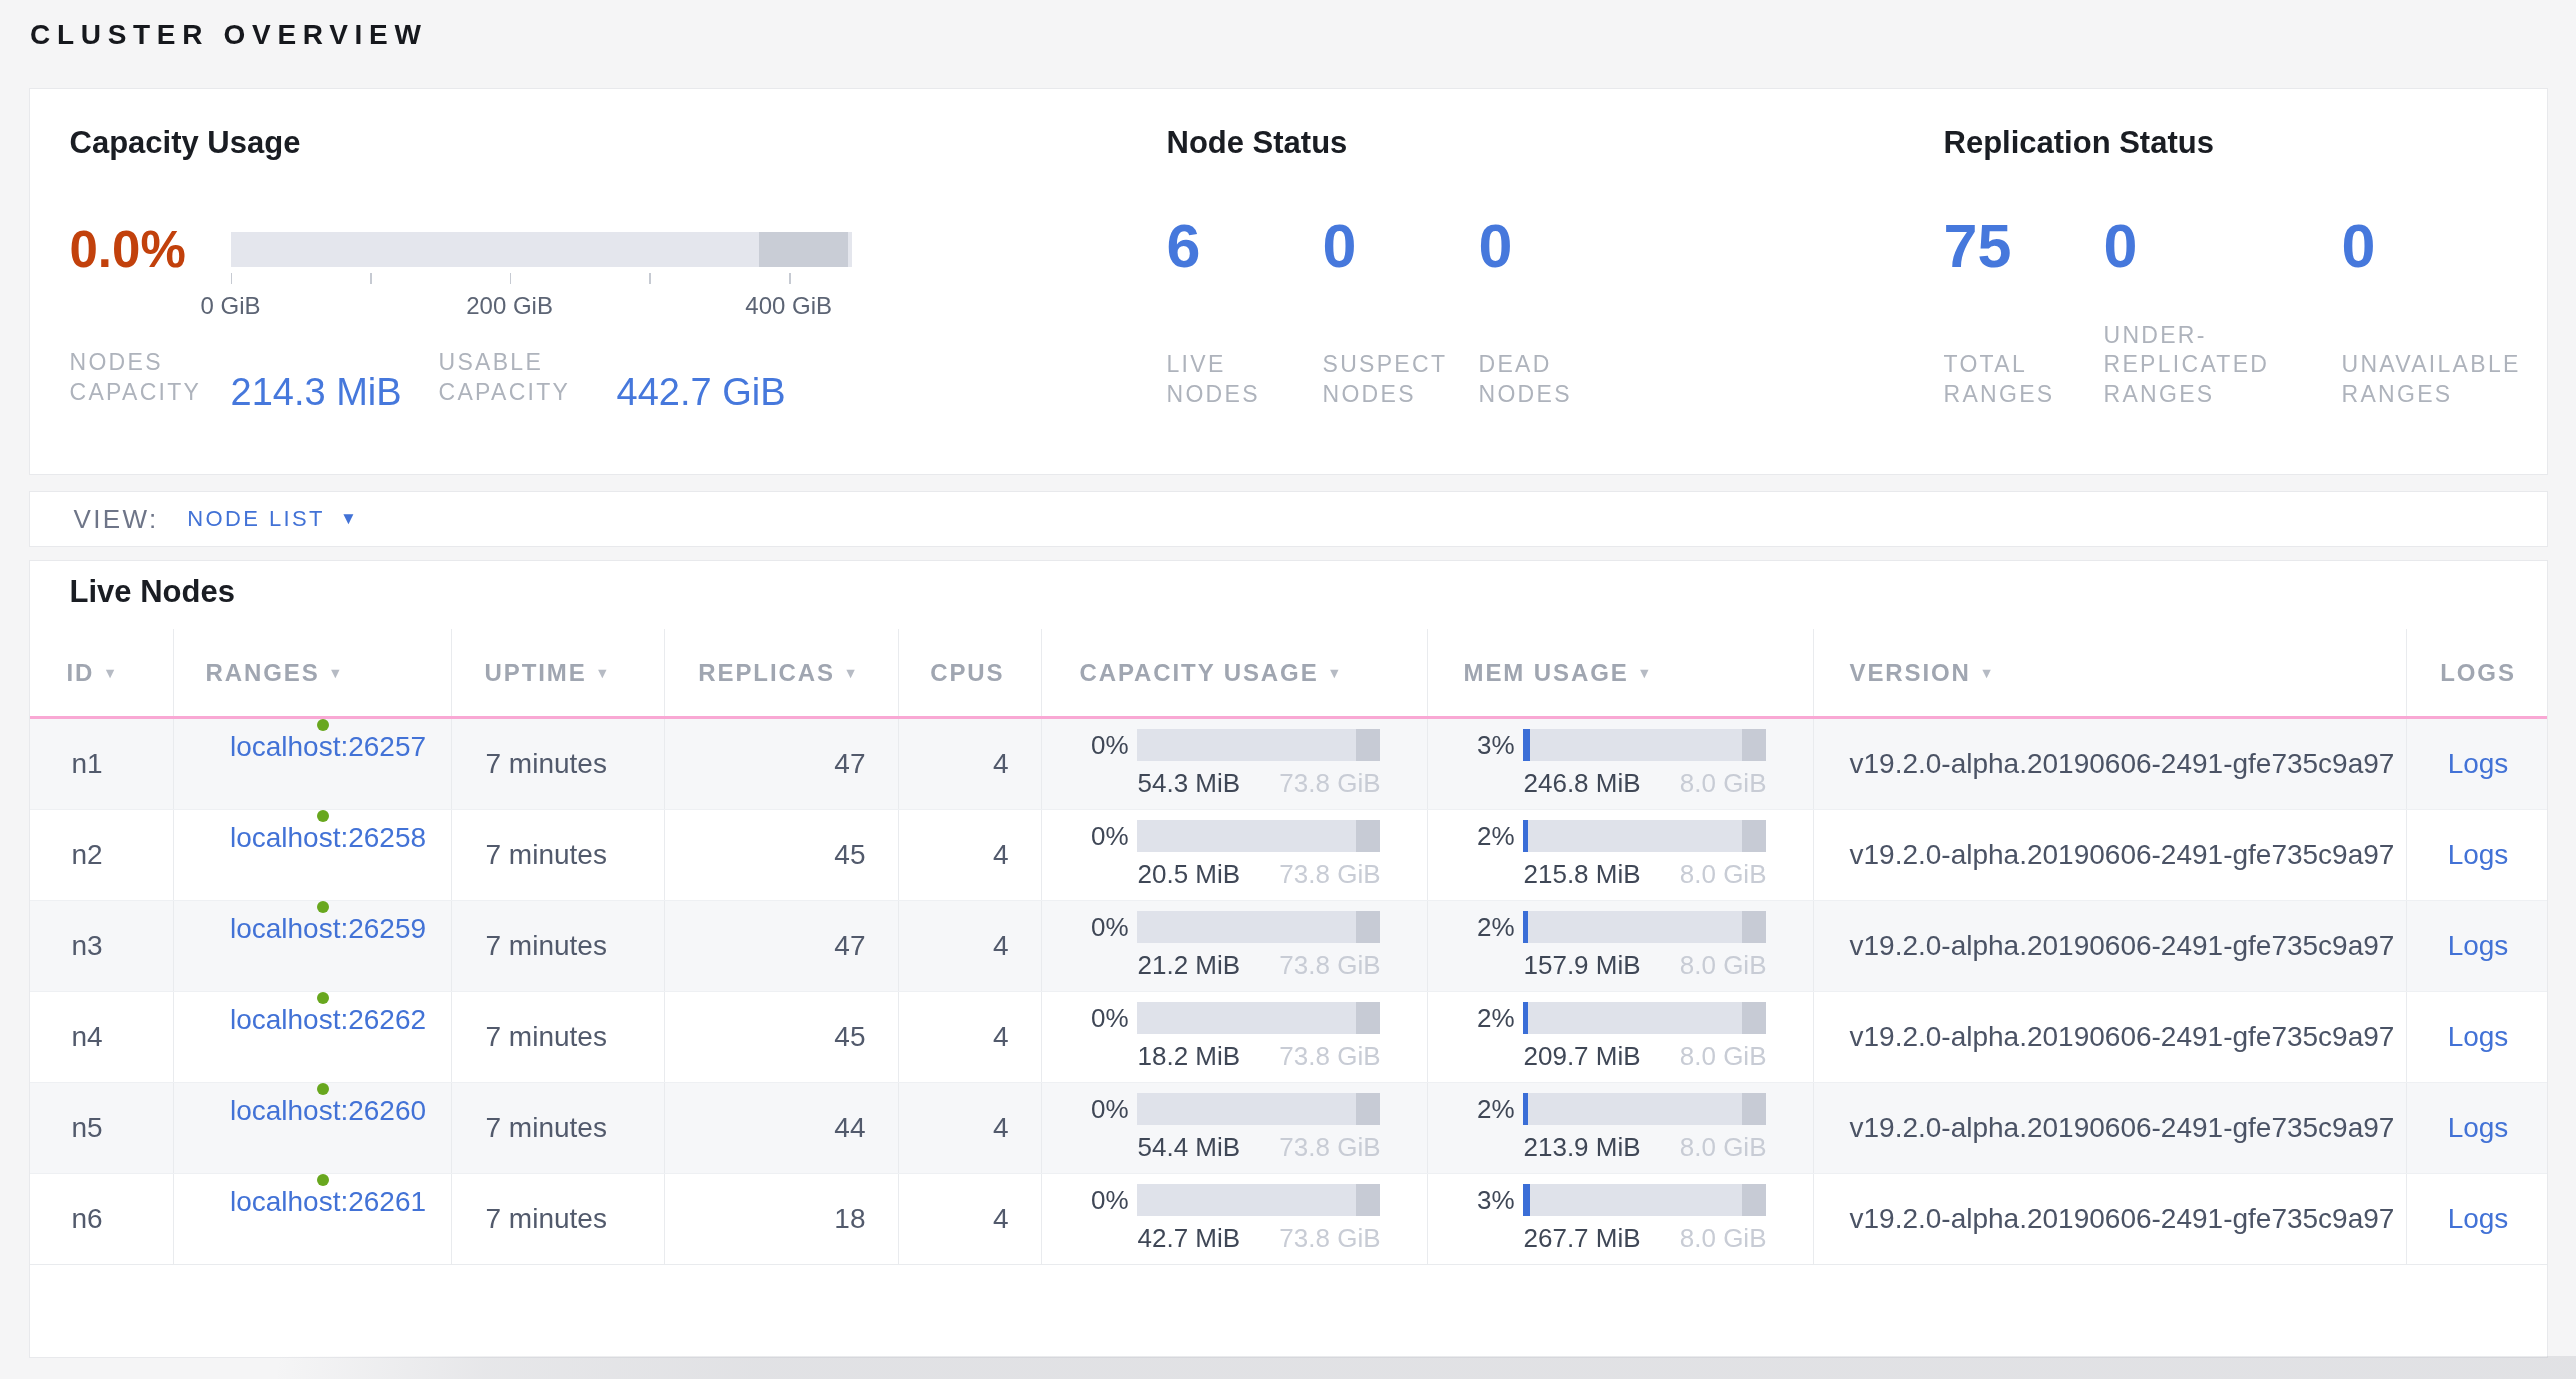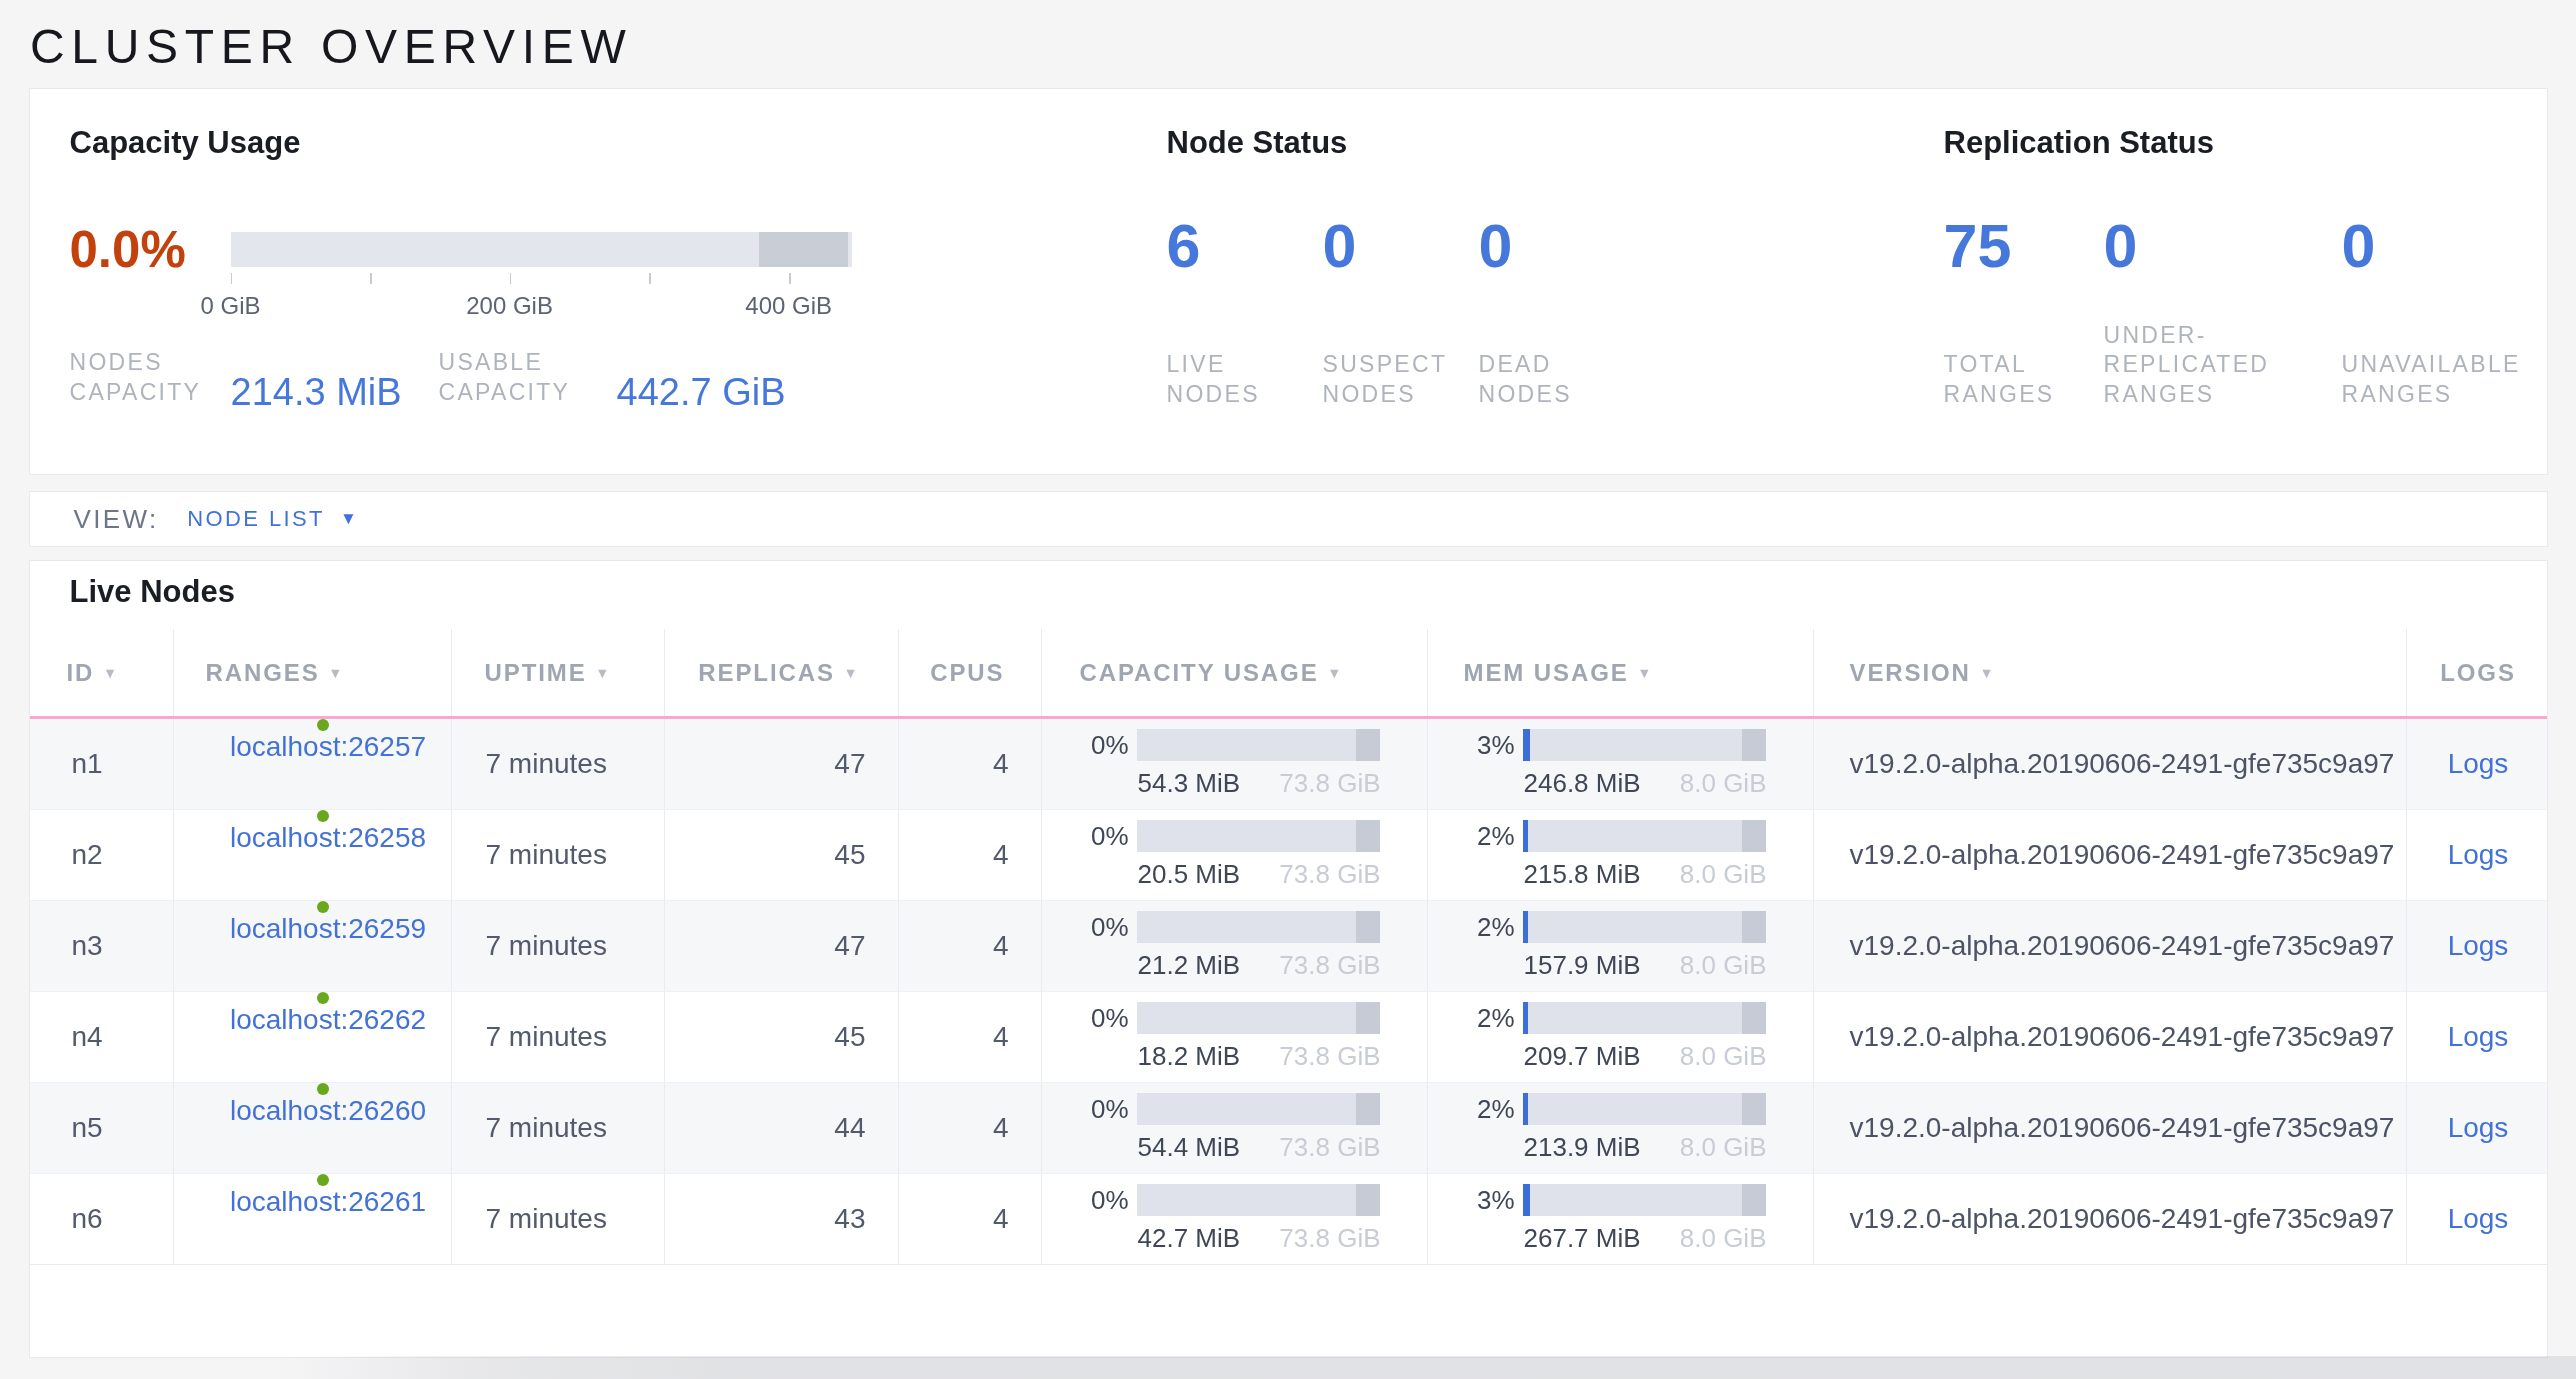--- a/index.html
+++ b/index.html
@@ -5,21 +5,21 @@
   * { margin:0; padding:0; box-sizing:border-box; }
   html,body { width:2576px; height:1379px; overflow:hidden; }
   body {
     font-family:"Liberation Sans","DejaVu Sans",sans-serif;
     background:#f5f5f6;
     position:relative;
     color:#525a6c;
   }
   .page-title {
     position:absolute; left:30px; top:19px;
-    font-size:48px; font-weight:400; letter-spacing:6.7px; color:#16181d;
+    font-size:28px; font-weight:700; letter-spacing:6.7px; color:#16181d;
   }
   .card {
     position:absolute; background:#ffffff;
     border:1px solid #e8e9ec;
   }
   .summary-card { left:28.5px; top:88px; width:2519px; height:387px; }
   .sec-heading {
     position:absolute; top:36px;
     font-size:31px; font-weight:700; color:#1a1d23;
   }
@@ -490,21 +490,21 @@
           </div>
       </div>
 
       <div class="trow cols">
         <div class="td td-id">n6</div>
         <div class="td td-addr">
             <span class="dot"></span>
             <a class="addr-link">localhost:26261</a>
           </div>
         <div class="td td-uptime">7 minutes</div>
-        <div class="td td-repl">43</div>
+        <div class="td td-repl">18</div>
         <div class="td td-cpus">4</div>
         <div class="td td-usage">
           <div class="usage-top">
               <span class="pct">0%</span>
               <div class="minibar">
                 <div class="fill" style="width: 0%;"></div>
                 <div class="darkseg2"></div>
               </div>
             </div>
           <div class="usage-vals">

